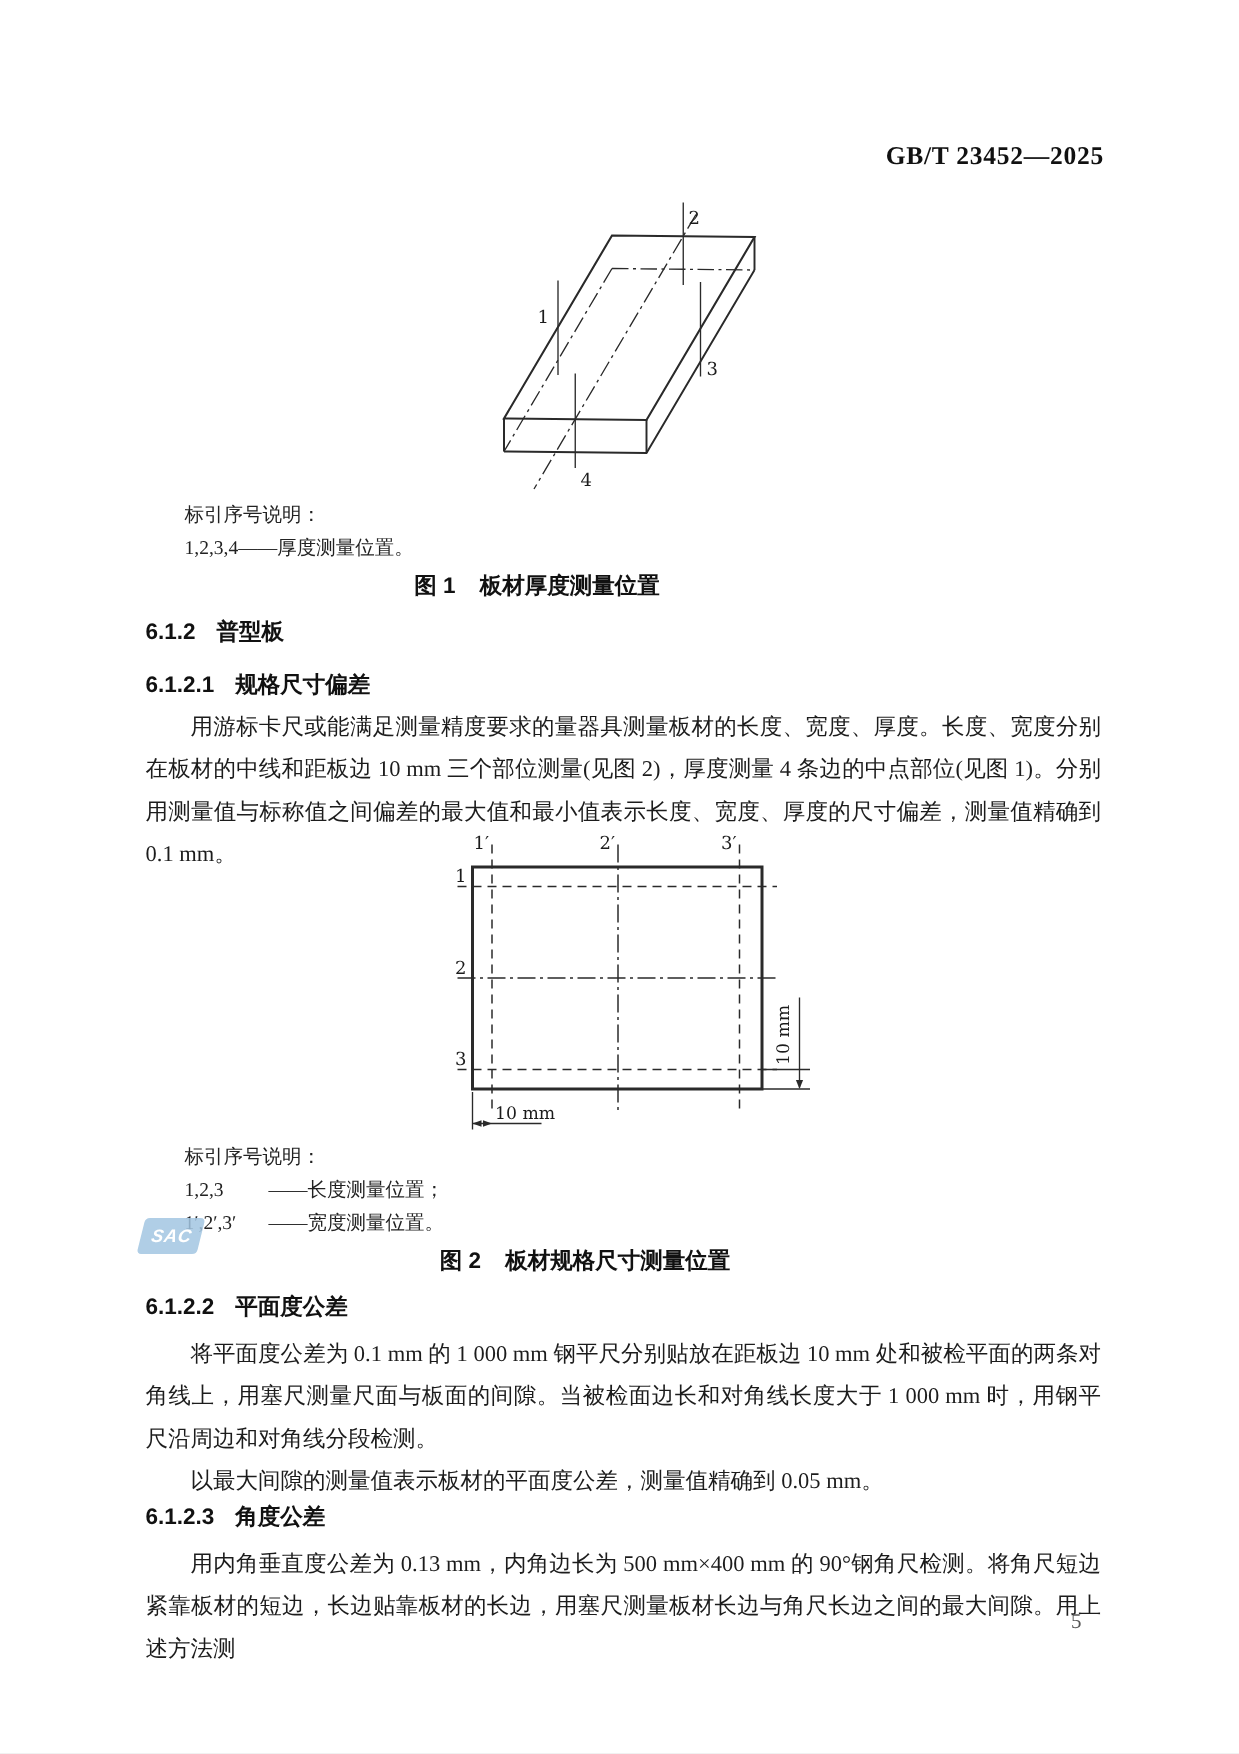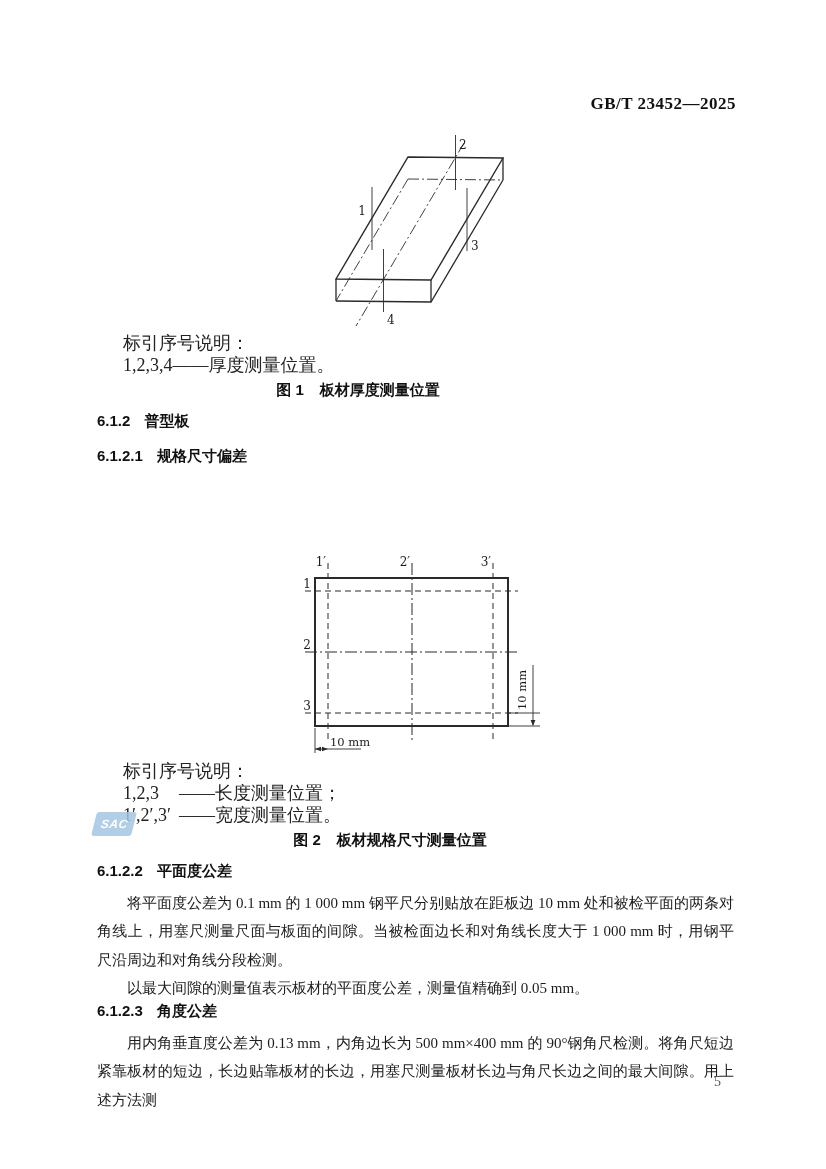--- a/index.html
+++ b/index.html
@@ -16,21 +16,21 @@
   .body-para{
     left:97px;width:637px;font-size:15px;line-height:28.4px;
     text-align:justify;text-align-last:left;
   }
   .body-para p{margin:0;text-indent:2em;}
   .heading{
     left:97px;font-family:"Liberation Sans","DejaVu Sans",sans-serif;
     font-weight:bold;font-size:15px;color:#111;
   }
   .heading .num{margin-right:14px;}
-  .legend{left:123px;font-size:18px;line-height:22px;color:#222;}
+  .legend{left:123px;font-size:13px;line-height:22px;color:#222;}
   .legend .row{white-space:nowrap;}
   .legend2 .keys{display:inline-block;min-width:56px;}
   .caption{
     left:0;width:716px;text-align:center;
     font-family:"Liberation Sans","DejaVu Sans",sans-serif;
     font-weight:bold;font-size:15px;color:#111;
   }
   .caption .cap-label{margin-right:16px;}
   #page-number{top:1074px;left:714px;font-size:14px;color:#555;}
   
@@ -91,20 +91,23 @@
   </div>
 
   <div class="abs heading" style="top:412px;">
     <span class="num">6.1.2</span><span>普型板</span>
   </div>
 
   <div class="abs heading" style="top:447px;text-align:center;">
     <span class="num">6.1.2.1</span><span>规格尺寸偏差</span>
   </div>
 
+  <div class="abs body-para" style="top:471px;">
+    <p>用游标卡尺或能满足测量精度要求的量器具测量板材的长度、宽度、厚度。长度、宽度分别在板材的中线和距板边 10 mm 三个部位测量(见图 2)，厚度测量 4 条边的中点部位(见图 1)。分别用测量值与标称值之间偏差的最大值和最小值表示长度、宽度、厚度的尺寸偏差，测量值精确到 0.1 mm。</p>
+  </div>
 
   <svg class="abs" style="left:293px;top:553px;" width="256" height="204" viewBox="0 0 256 204">
 
     <rect x="22" y="25" width="193" height="148" class="ln" stroke-width="2"></rect>
 
     <path class="ln" d="M35,10 L35,190" stroke-width="1" stroke-dasharray="6,4"></path>
     <path class="ln" d="M119,10 L119,190" stroke-width="1" stroke-dasharray="12,3,2,3"></path>
     <path class="ln" d="M200,10 L200,190" stroke-width="1" stroke-dasharray="6,4"></path>
 
     <path class="ln" d="M12,38 L225,38" stroke-width="1" stroke-dasharray="6,4"></path>

